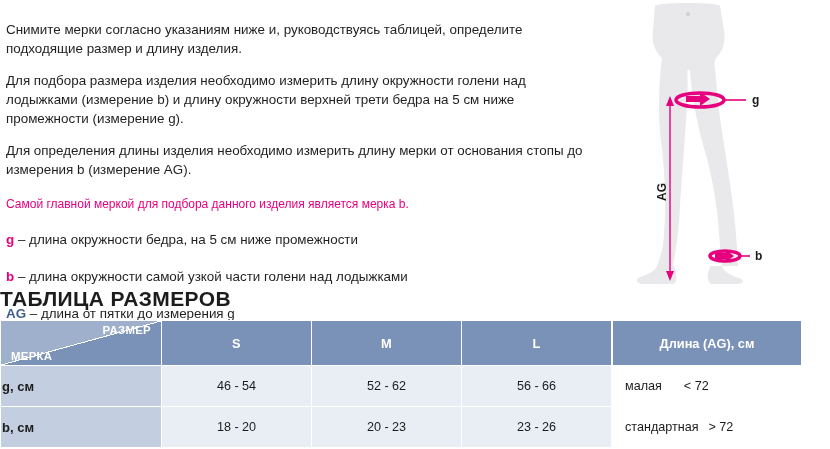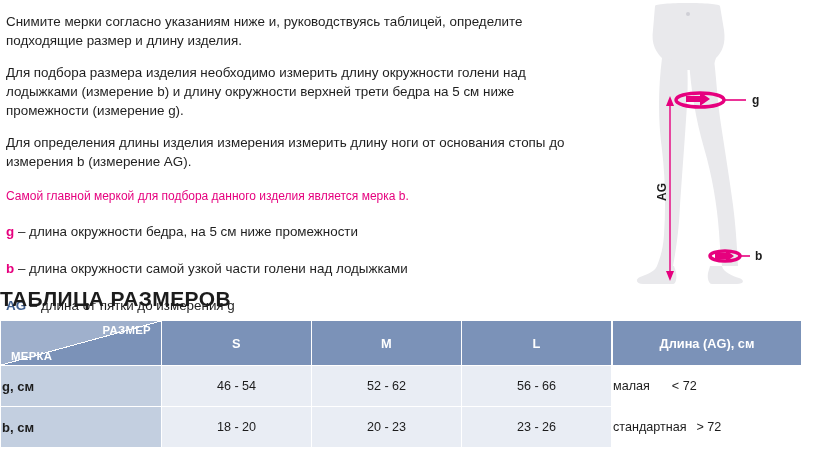--- a/index.html
+++ b/index.html
@@ -22,21 +22,21 @@
   }
   
   .top {
     display: flex;
     flex-direction: row;
     width: 830px;
     height: 285px;
   }
   .text-col {
     width: 600px;
-    padding: 12px 12px 0 6px;
+    padding: 20px 12px 0 6px;
     box-sizing: border-box;
   }
   .para {
     font-size: 13.4px;
     line-height: 19px;
     color: #1f1f1f;
     margin: 0 0 13px 0;
   }
   .para.tight { margin-bottom: 16px; }
   .para-pink {
@@ -162,40 +162,40 @@
     font-weight: bold;
     height: 42px;
     text-align: center;
     font-size: 12.8px;
   }
   .side-cell {
     background: #ffffff;
     height: 38px;
     color: #1c1c1c;
     font-size: 12.6px;
-    padding-left: 0;
+    padding-left: 12px;
     border: 1px solid #c9d2e0;
     border-left: none;
     border-right: none;
     margin-top: 30px;
   }
   .side-cell .sep { display: inline-block; width: 22px; }
   .side-cell .v { }
 </style>
 </head>
 <body>
 
 <div class="page">
 
   <div class="top">
 
     <div class="text-col">
       <p class="para">Снимите мерки согласно указаниям ниже и, руководствуясь таблицей, определите подходящие размер и длину изделия.</p>
       <p class="para">Для подбора размера изделия необходимо измерить длину окружности голени над лодыжками (измерение b) и длину окружности верхней трети бедра на 5 см ниже промежности (измерение g).</p>
-      <p class="para tight">Для определения длины изделия измерения измерить длину ноги от основания стопы до измерения b (измерение AG).</p>
+      <p class="para tight">Для определения длины изделия необходимо измерить длину мерки от основания стопы до измерения b (измерение AG).</p>
       <p class="para-pink">Самой главной меркой для подбора данного изделия является мерка b.</p>
 
       <p class="defline">
         <span class="key">g</span><span> – длина окружности бедра, на 5 см ниже промежности</span>
       </p>
       <p class="defline">
         <span class="key">b</span><span> – длина окружности самой узкой части голени над лодыжками</span>
       </p>
       <p class="defline">
         <span class="key-blue">AG</span><span> – длина от пятки до измерения g</span>

